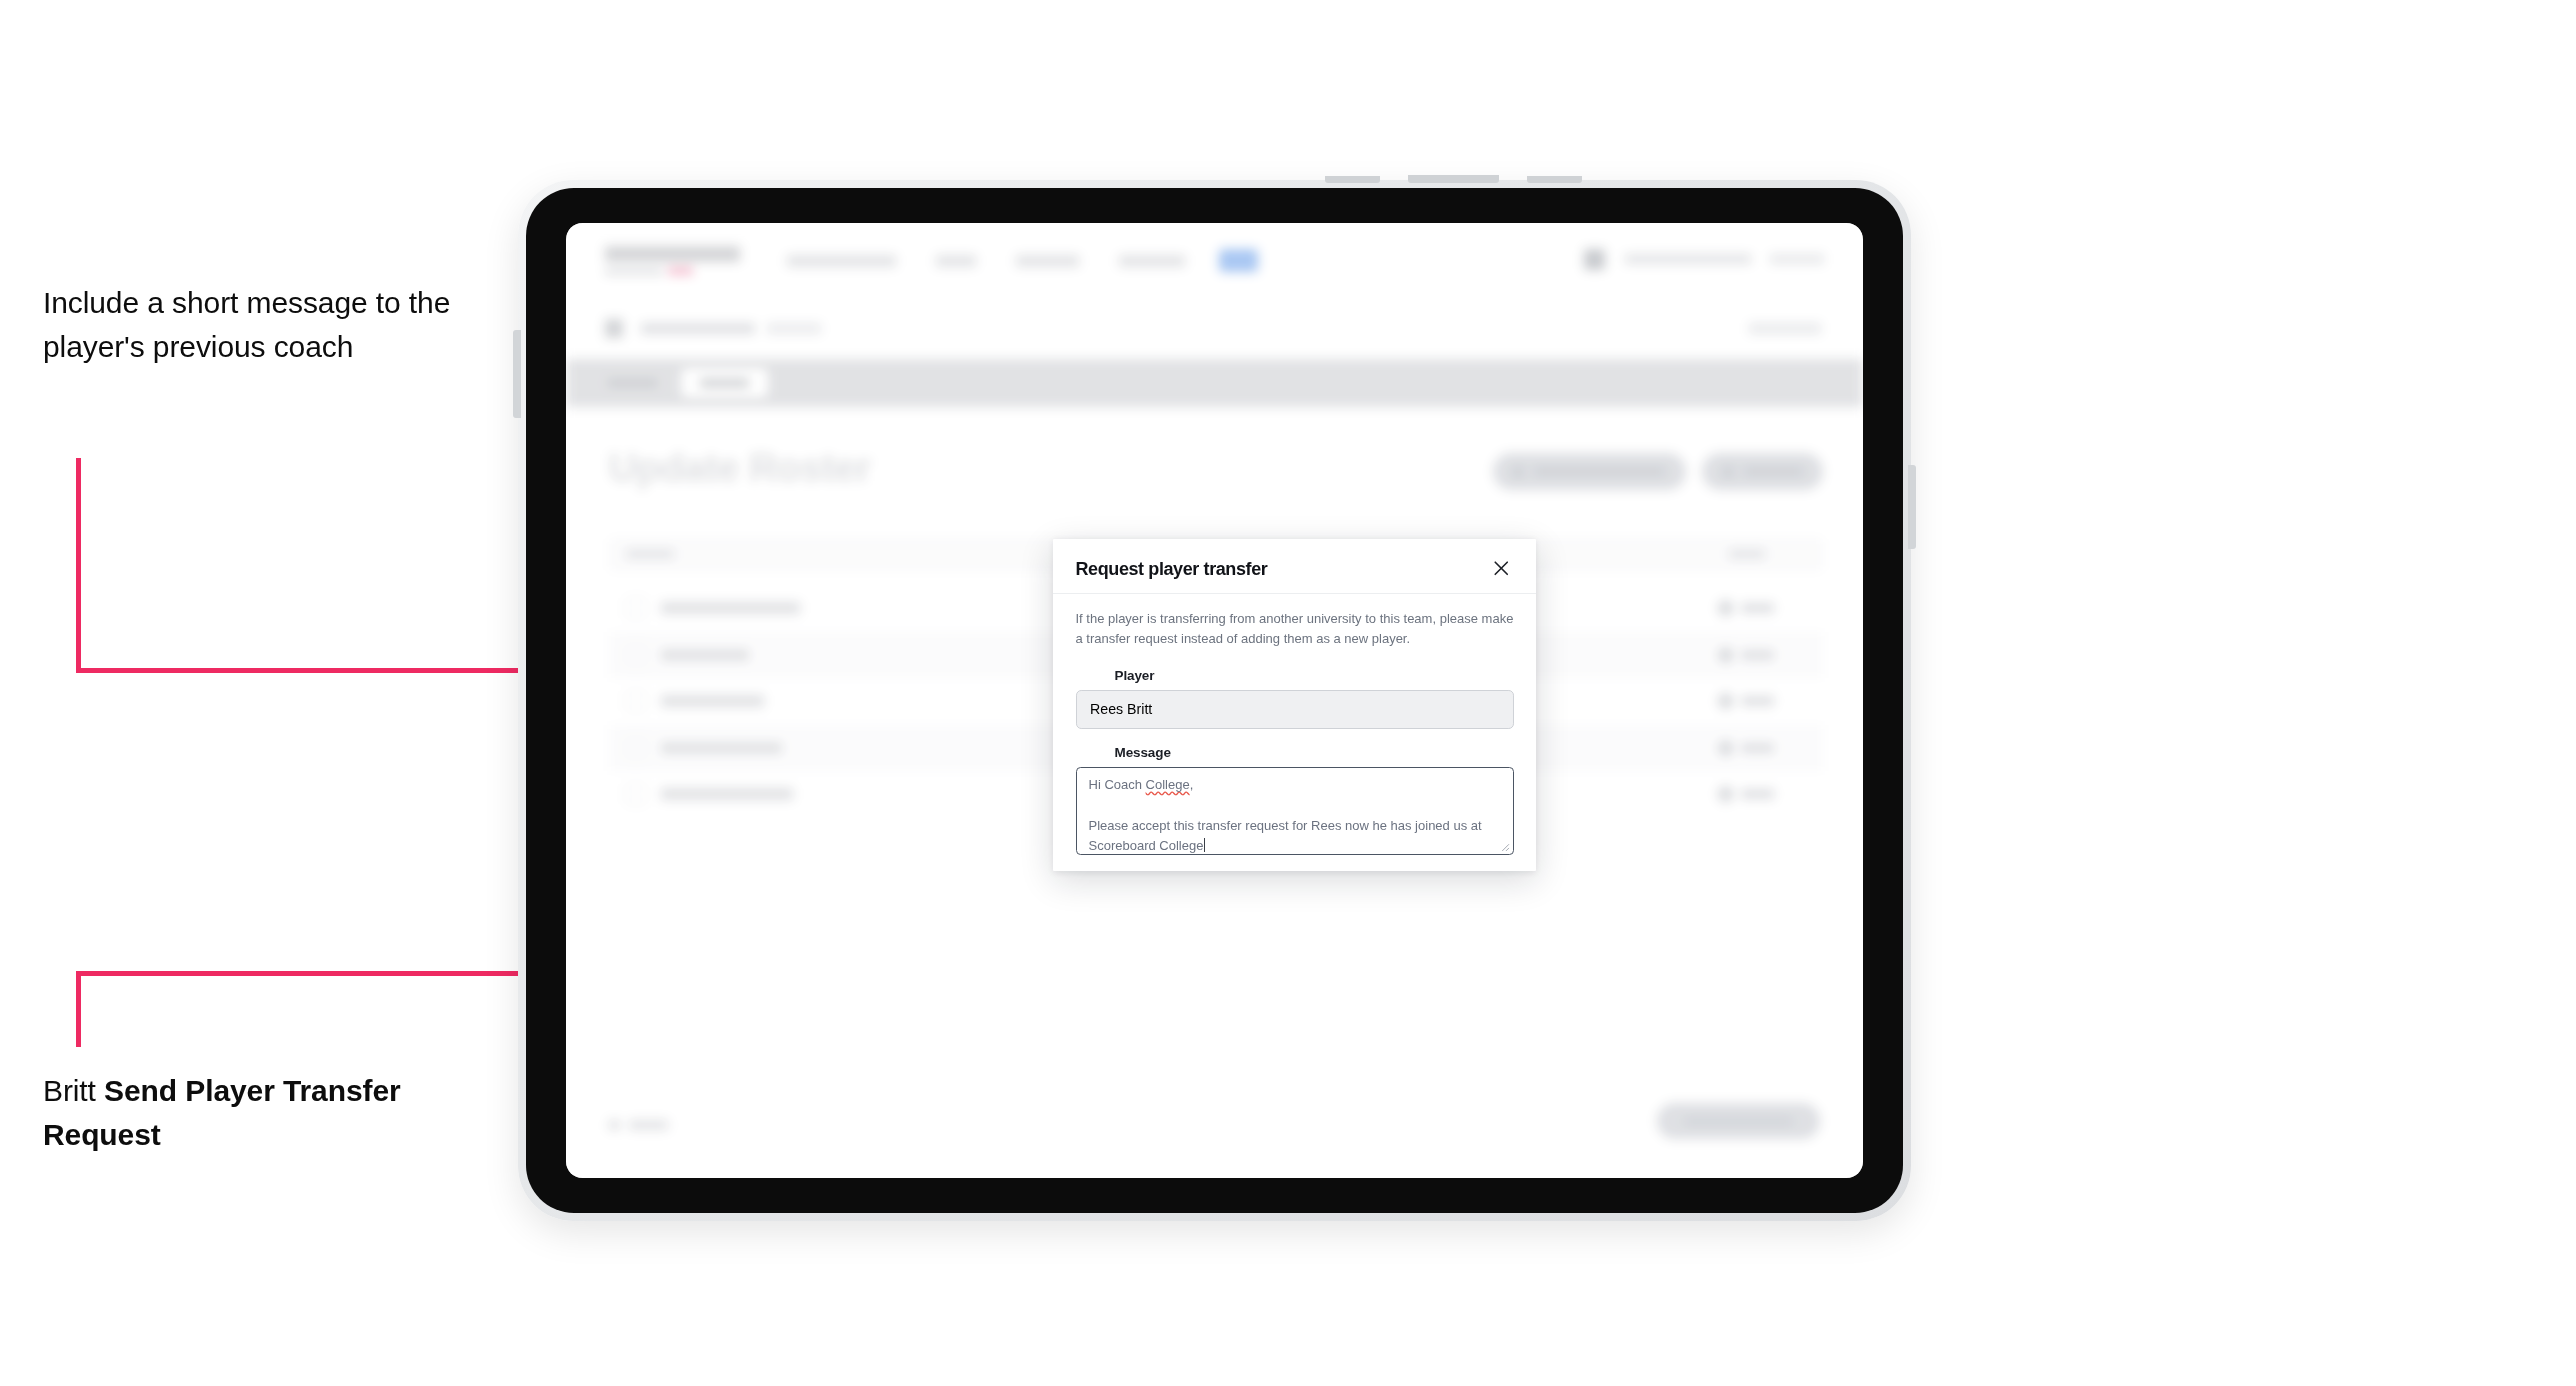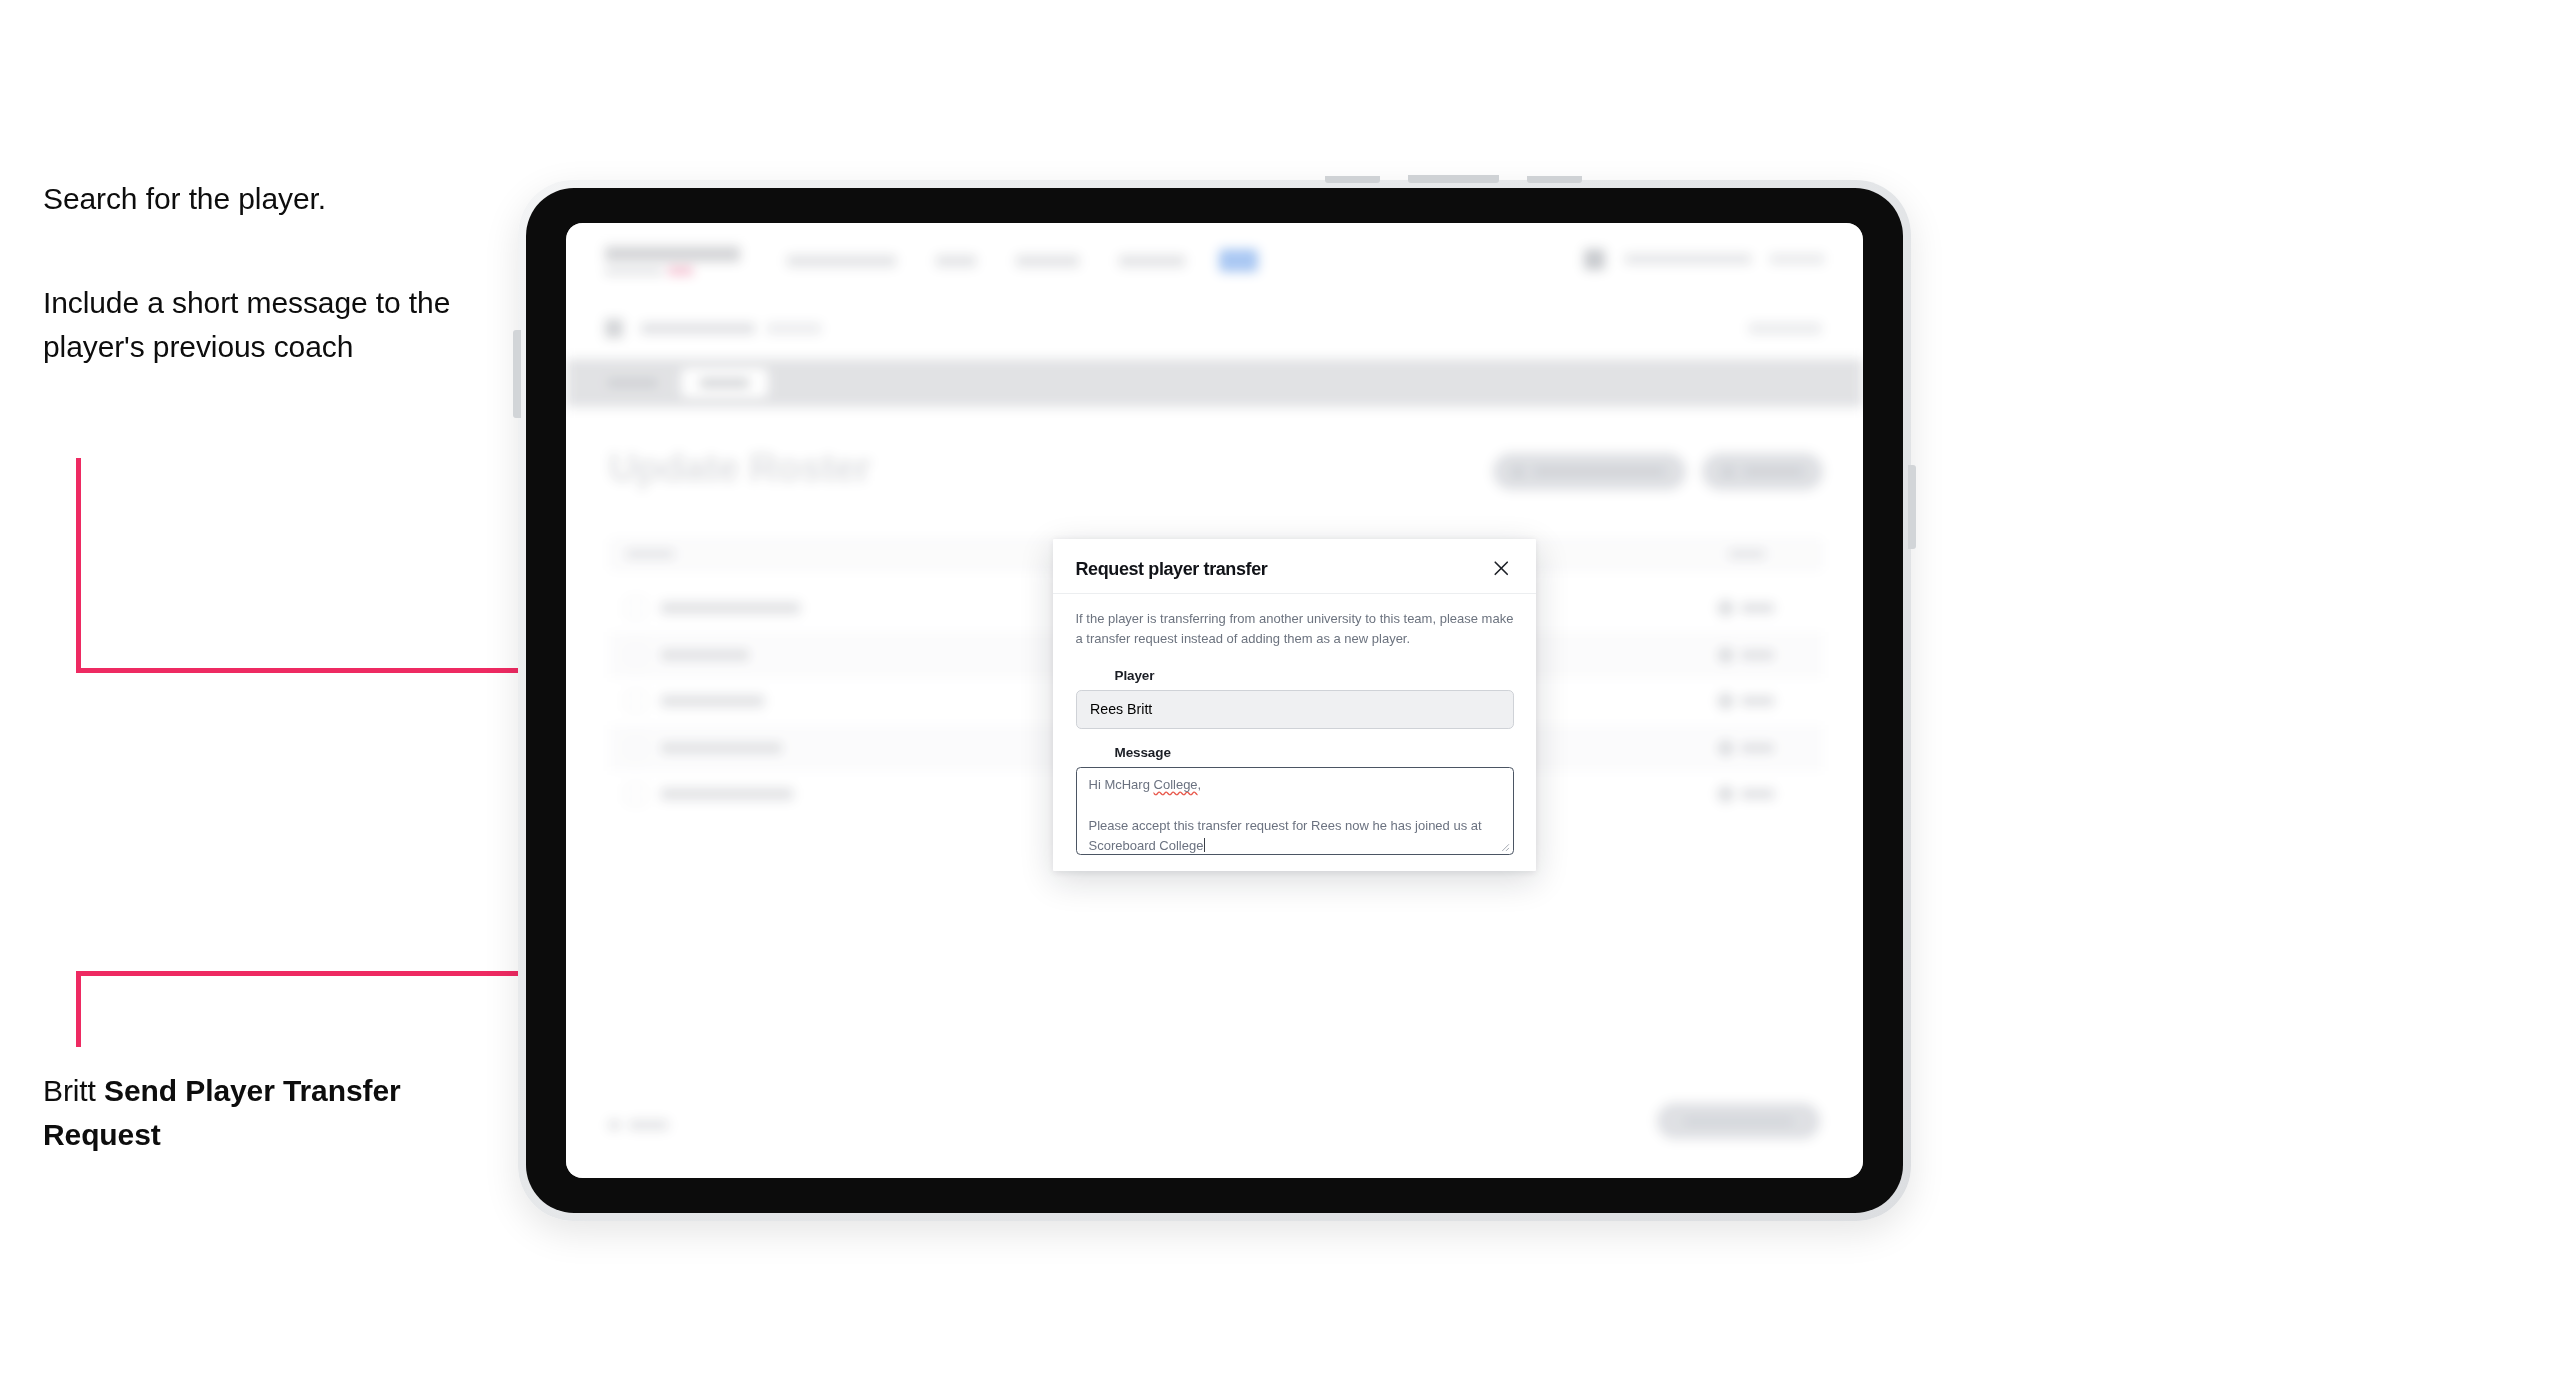--- a/index.html
+++ b/index.html
@@ -261,21 +261,20 @@
     cursor: pointer;
     font-family: "Liberation Sans", sans-serif;
     letter-spacing: -0.1px;
   }
 </style>
 </head>
 <body>
 
 <div id="root">
 
-  <div class="callout" id="callout-search">Search for the player.</div>
 
   <div class="callout" id="callout-message">Include a short message to the player's previous coach</div>
 
   <div class="callout" id="callout-click"><span>Britt </span><b>Send Player Transfer Request</b></div>
 
   <div class="pink pink-v" id="arrow1-v"></div>
   <div class="pink pink-h" id="arrow1-h"></div>
   <svg id="arrow1-head" viewBox="0 0 44 50">
     <polyline points="4,4 40,25 4,46" fill="none" stroke="#ee2a62" stroke-width="7" stroke-linecap="square" stroke-linejoin="miter"></polyline>
   </svg>
@@ -424,21 +423,21 @@
           <p id="modal-desc">If the player is transferring from another university to this team, please make a transfer request instead of adding them as a new player.</p>
 
           <div class="field-group">
             <span class="field-label">Player</span>
             <div id="player-input" placeholder="Search for a player">Rees Britt</div>
           </div>
 
           <div class="field-group">
             <span class="field-label">Message</span>
             <div id="message-box" placeholder="Write a message">
-              <div id="message-text"><span>Hi McHarg </span><span class="spell">College</span><span>,</span><br><br><span>Please accept this transfer request for Rees now he has joined us at Scoreboard College</span><span id="caret"></span></div>
+              <div id="message-text"><span>Hi Coach </span><span class="spell">College</span><span>,</span><br><br><span>Please accept this transfer request for Rees now he has joined us at Scoreboard College</span><span id="caret"></span></div>
               <svg id="resize-handle" viewBox="0 0 13 13">
                 <line x1="12" y1="3" x2="3" y2="12" stroke="#9aa0a8" stroke-width="1.2"></line>
                 <line x1="12" y1="8" x2="8" y2="12" stroke="#9aa0a8" stroke-width="1.2"></line>
               </svg>
             </div>
           </div>
         </div>
 
 
       </div>

